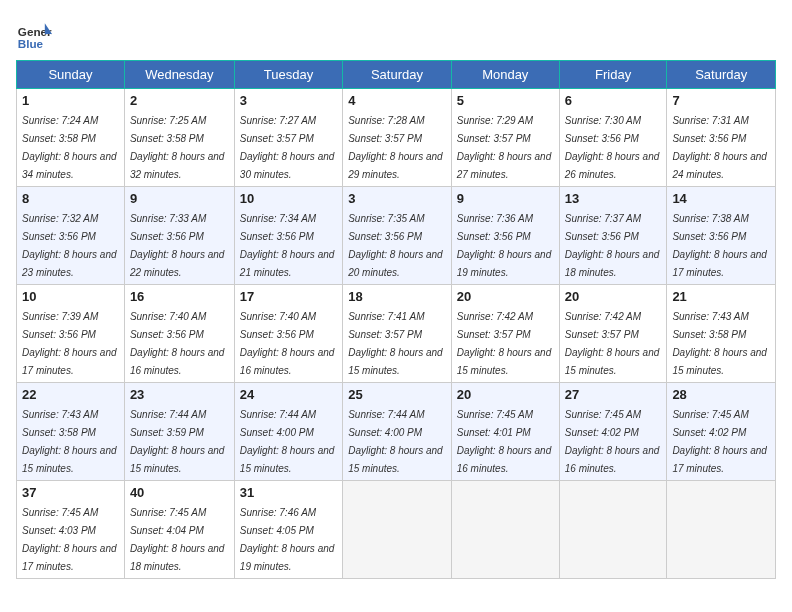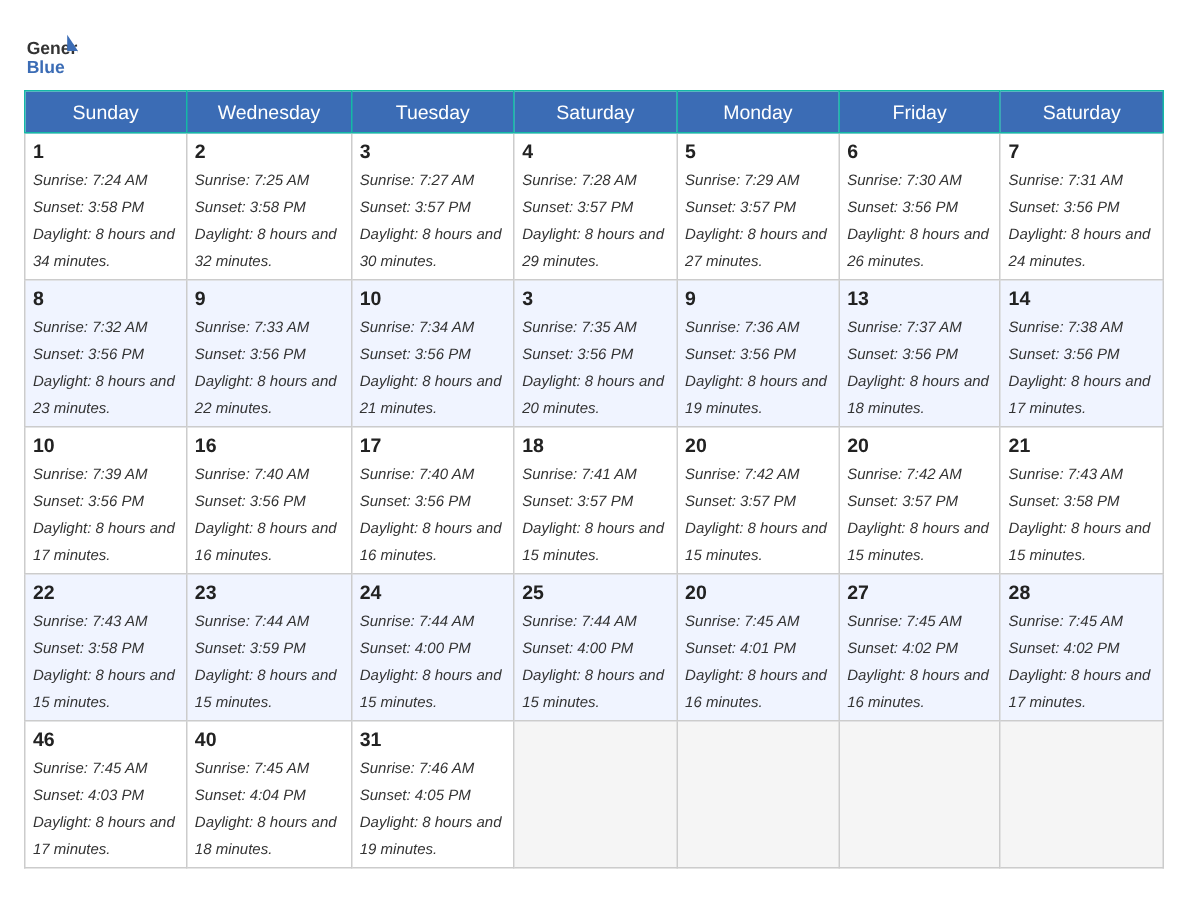--- a/index.html
+++ b/index.html
@@ -138,21 +138,21 @@
       <tr>
         <td class="alt-row"><span class="day-num">22</span><span class="day-detail">Sunrise: 7:43 AM<br>Sunset: 3:58 PM<br>Daylight: 8 hours and 15 minutes.</span></td>
         <td class="alt-row"><span class="day-num">23</span><span class="day-detail">Sunrise: 7:44 AM<br>Sunset: 3:59 PM<br>Daylight: 8 hours and 15 minutes.</span></td>
         <td class="alt-row"><span class="day-num">24</span><span class="day-detail">Sunrise: 7:44 AM<br>Sunset: 4:00 PM<br>Daylight: 8 hours and 15 minutes.</span></td>
         <td class="alt-row"><span class="day-num">25</span><span class="day-detail">Sunrise: 7:44 AM<br>Sunset: 4:00 PM<br>Daylight: 8 hours and 15 minutes.</span></td>
         <td class="alt-row"><span class="day-num">20</span><span class="day-detail">Sunrise: 7:45 AM<br>Sunset: 4:01 PM<br>Daylight: 8 hours and 16 minutes.</span></td>
         <td class="alt-row"><span class="day-num">27</span><span class="day-detail">Sunrise: 7:45 AM<br>Sunset: 4:02 PM<br>Daylight: 8 hours and 16 minutes.</span></td>
         <td class="alt-row"><span class="day-num">28</span><span class="day-detail">Sunrise: 7:45 AM<br>Sunset: 4:02 PM<br>Daylight: 8 hours and 17 minutes.</span></td>
       </tr>
       <tr>
-        <td><span class="day-num">46</span><span class="day-detail">Sunrise: 7:45 AM<br>Sunset: 4:03 PM<br>Daylight: 8 hours and 17 minutes.</span></td>
+        <td><span class="day-num">37</span><span class="day-detail">Sunrise: 7:45 AM<br>Sunset: 4:03 PM<br>Daylight: 8 hours and 17 minutes.</span></td>
         <td><span class="day-num">40</span><span class="day-detail">Sunrise: 7:45 AM<br>Sunset: 4:04 PM<br>Daylight: 8 hours and 18 minutes.</span></td>
         <td><span class="day-num">31</span><span class="day-detail">Sunrise: 7:46 AM<br>Sunset: 4:05 PM<br>Daylight: 8 hours and 19 minutes.</span></td>
         <td class="empty"></td>
         <td class="empty"></td>
         <td class="empty"></td>
         <td class="empty"></td>
       </tr>
     </tbody>
 </table>
 

